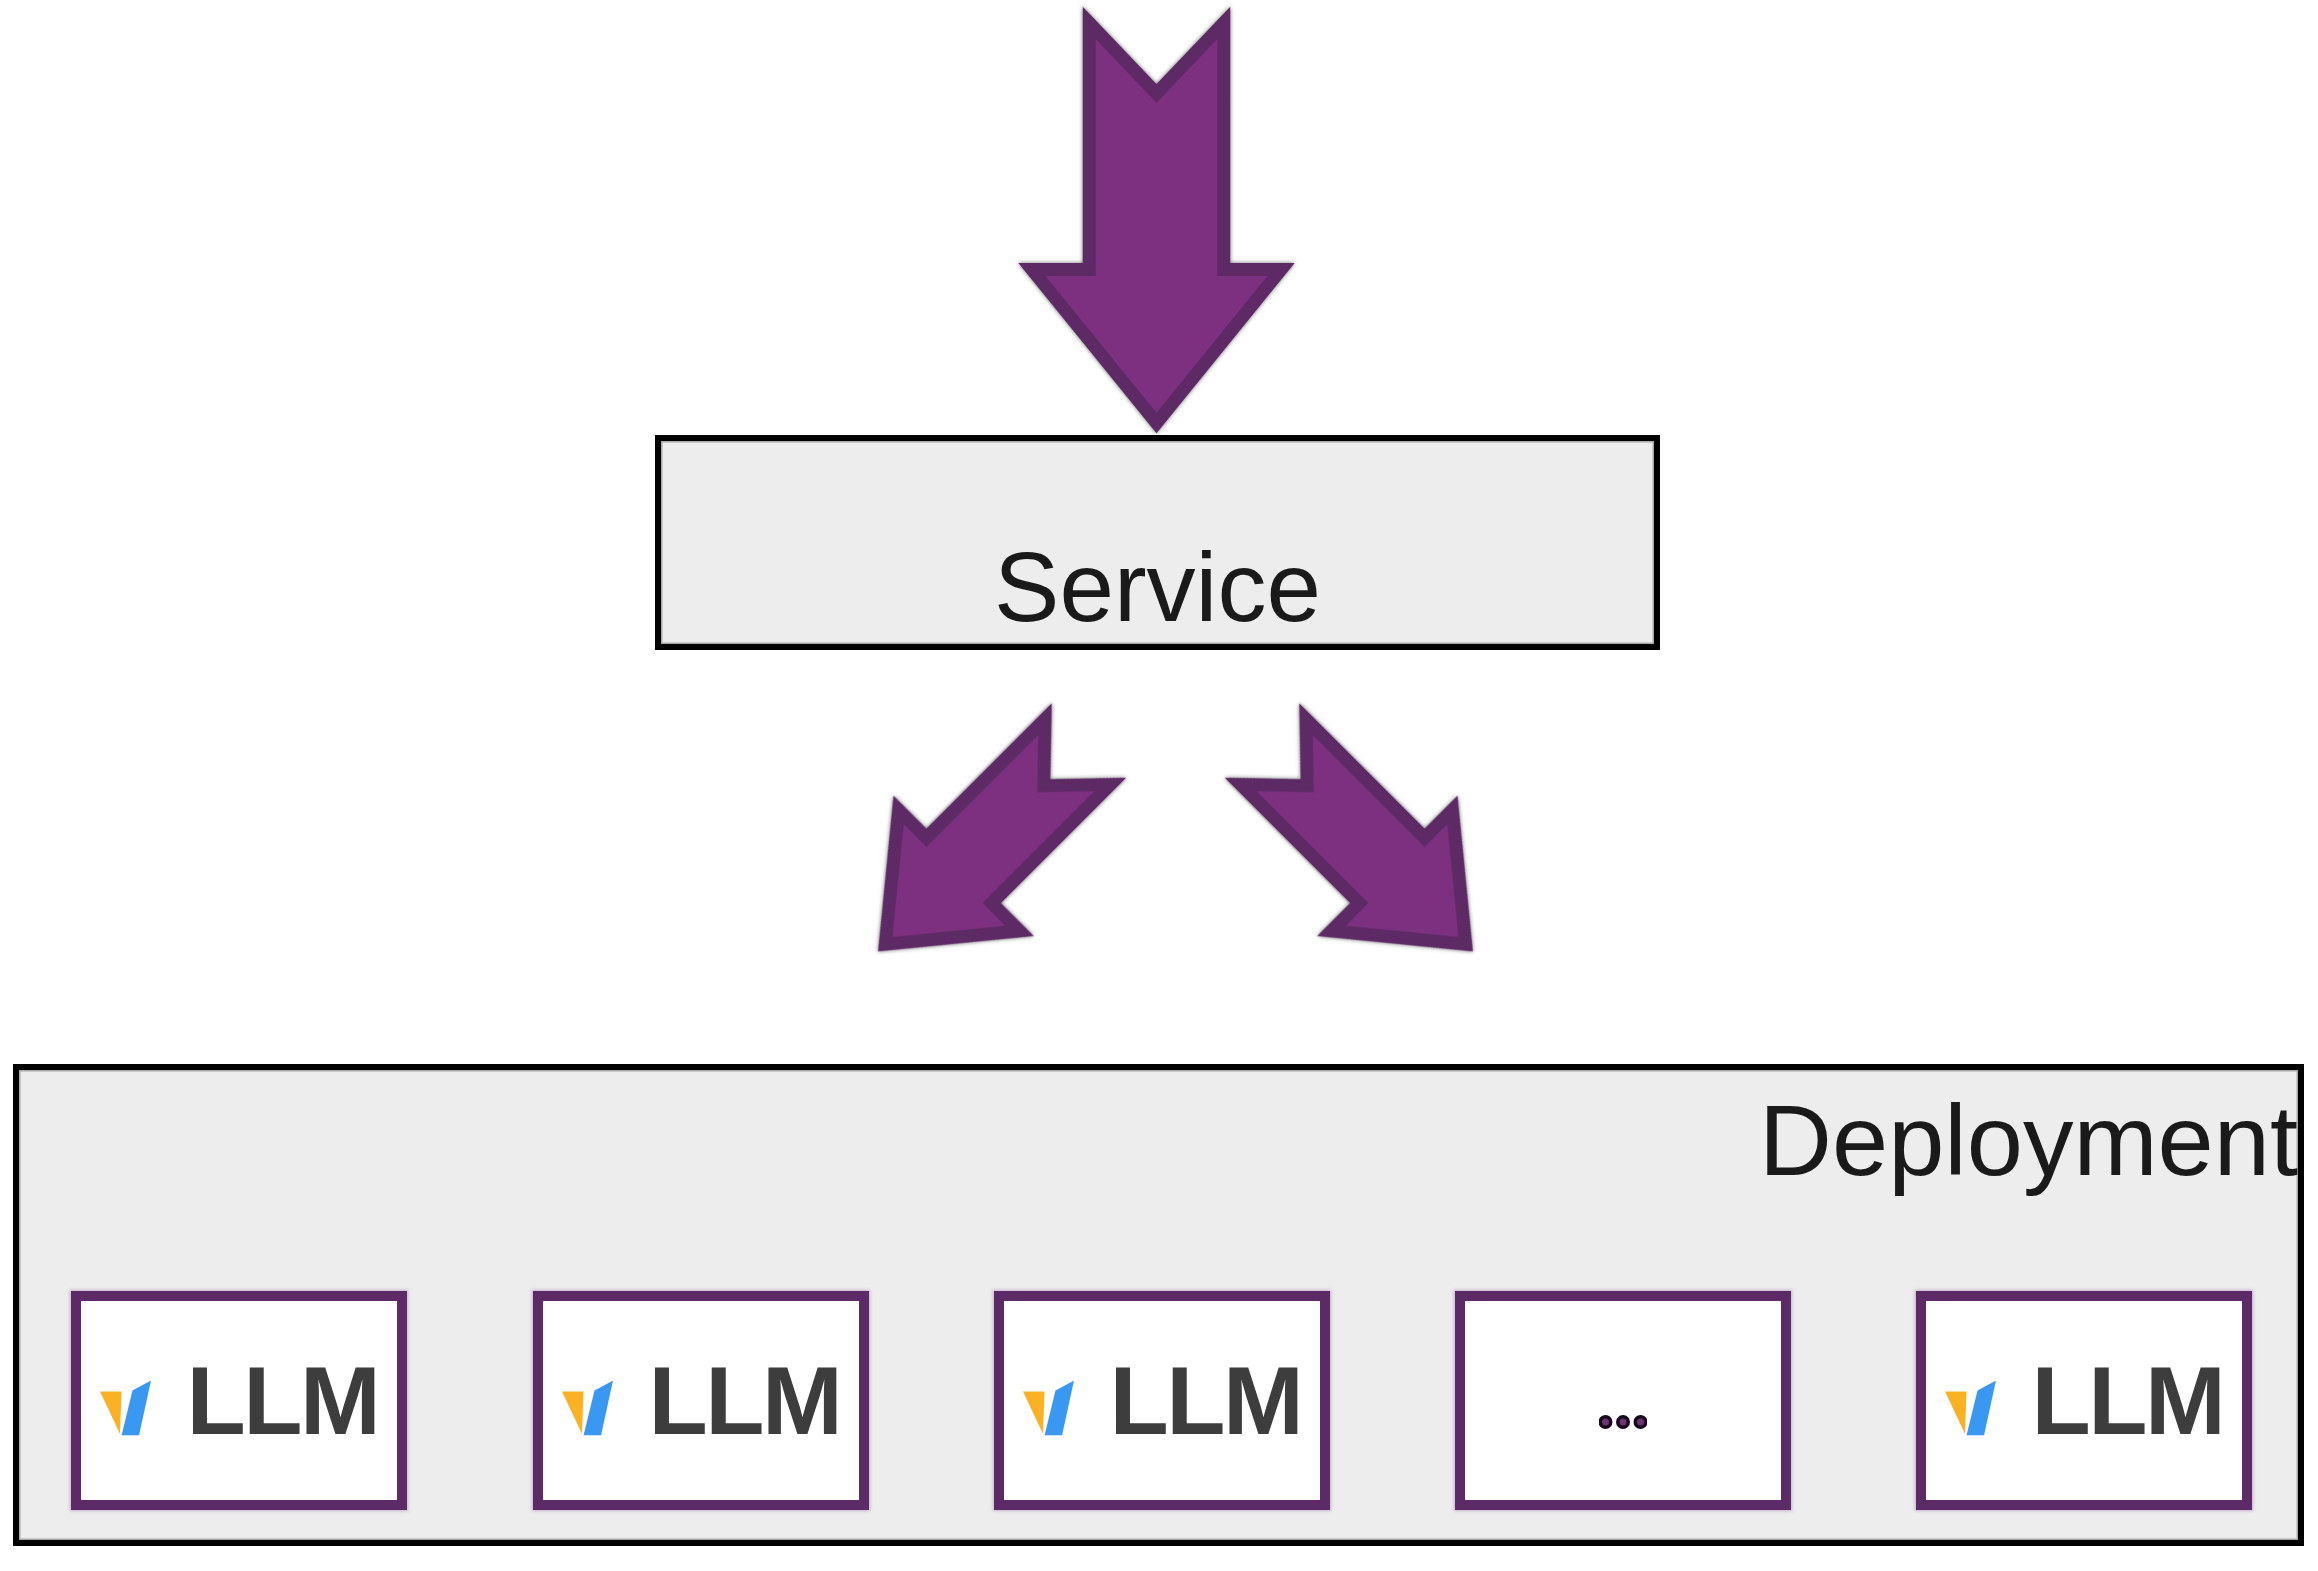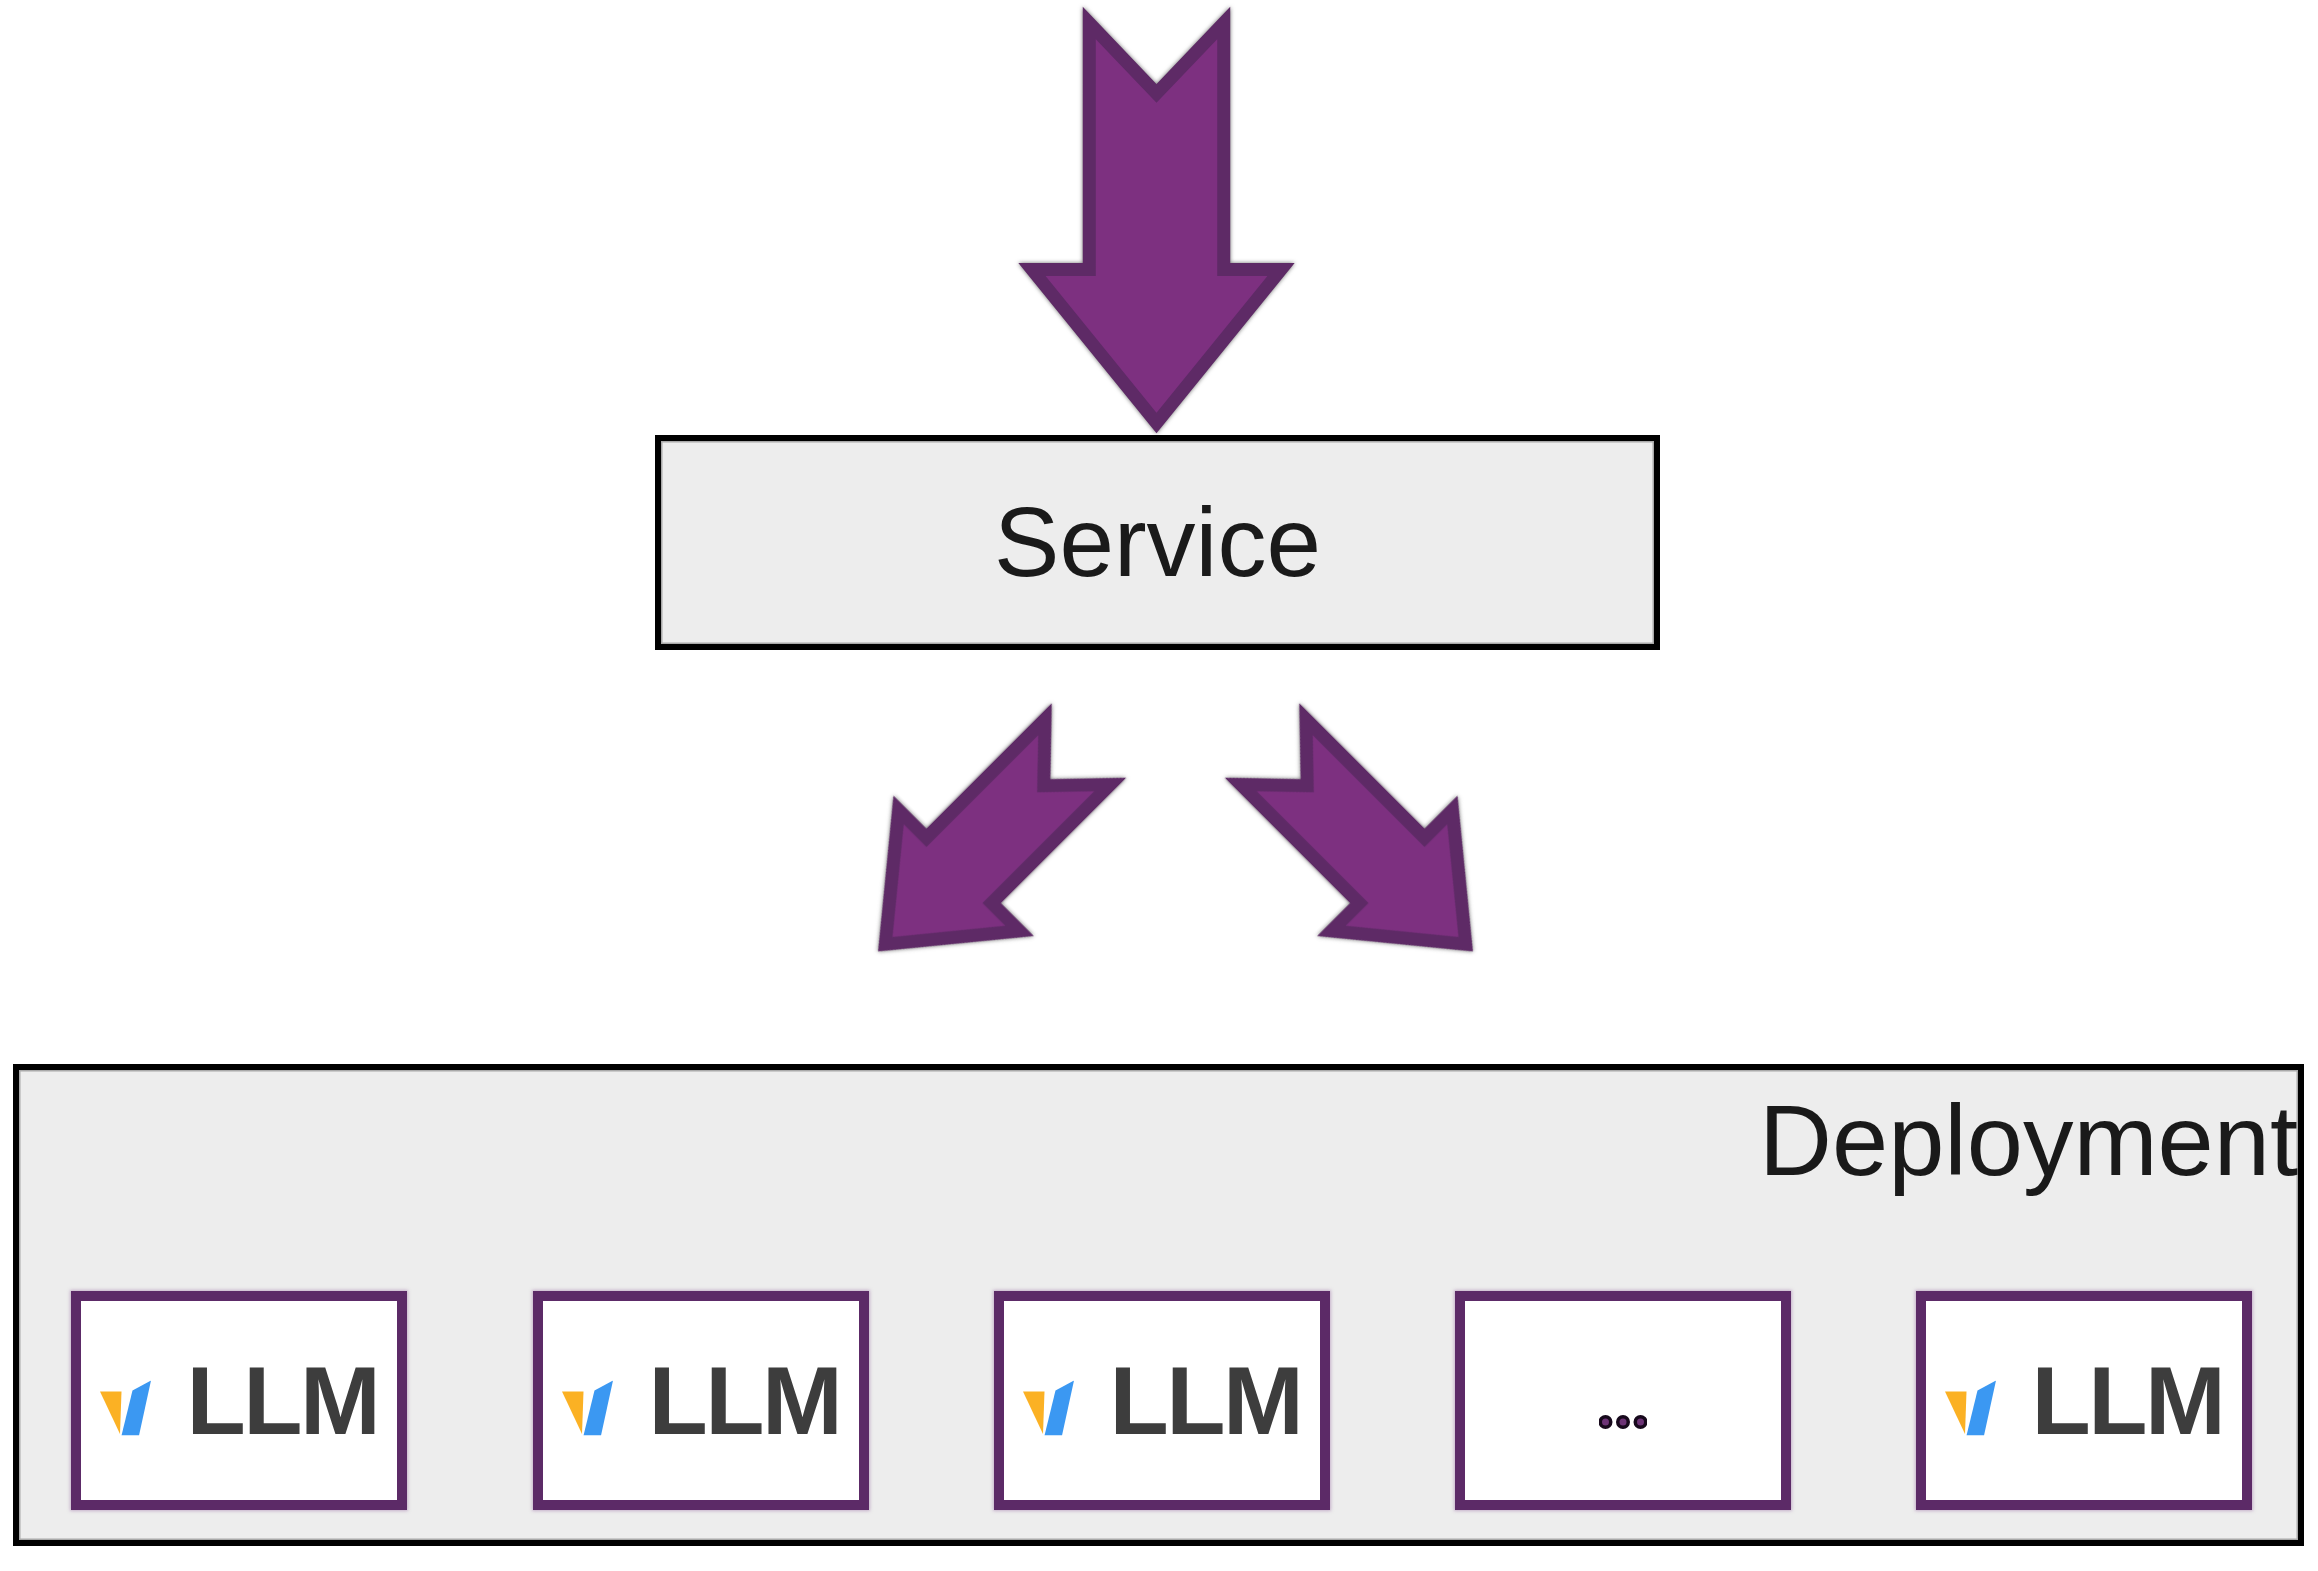--- a/index.html
+++ b/index.html
@@ -40,21 +40,21 @@
   }
   .panel{
     position:absolute;
     box-sizing:border-box;
     background:var(--panel-fill);
     border:6px solid var(--panel-border);
     box-shadow:inset 0 0 0 1.5px rgba(145,145,145,0.75);
   }
   .service-box{
     left:655px;top:435px;width:1005px;height:215px;
-    display:flex;align-items:center;justify-content:center;
+    display:flex;align-items:flex-end;justify-content:center;
   }
   .service-label{
     font-size:98px;
     color:var(--label-text);
     white-space:nowrap;
   }
   .deployment-box{
     left:13px;top:1064px;width:2291px;height:482px;
   }
   .deployment-label{

